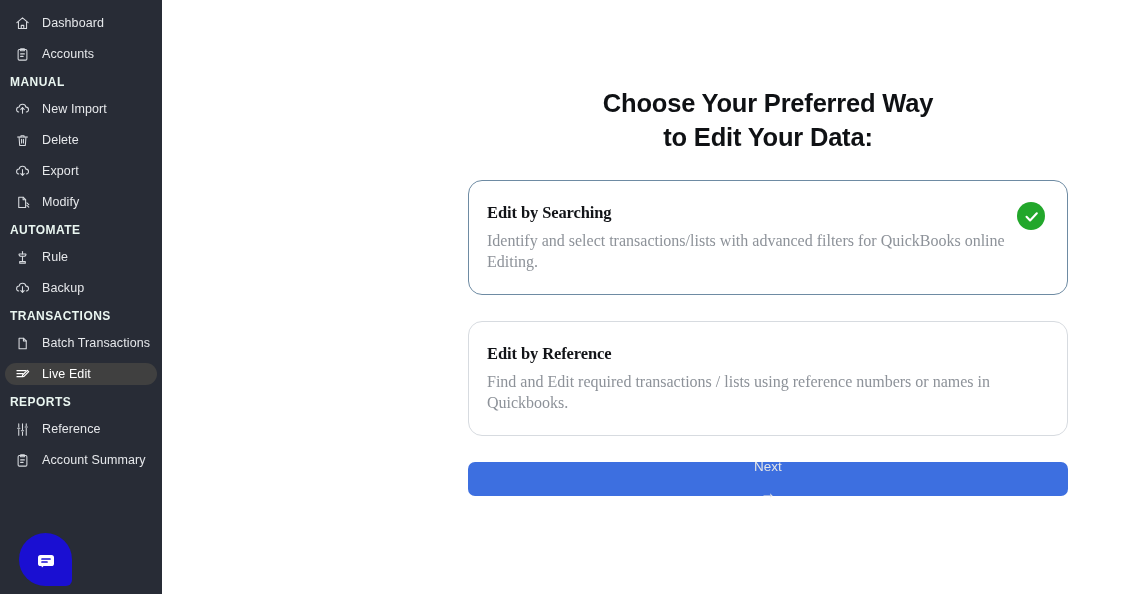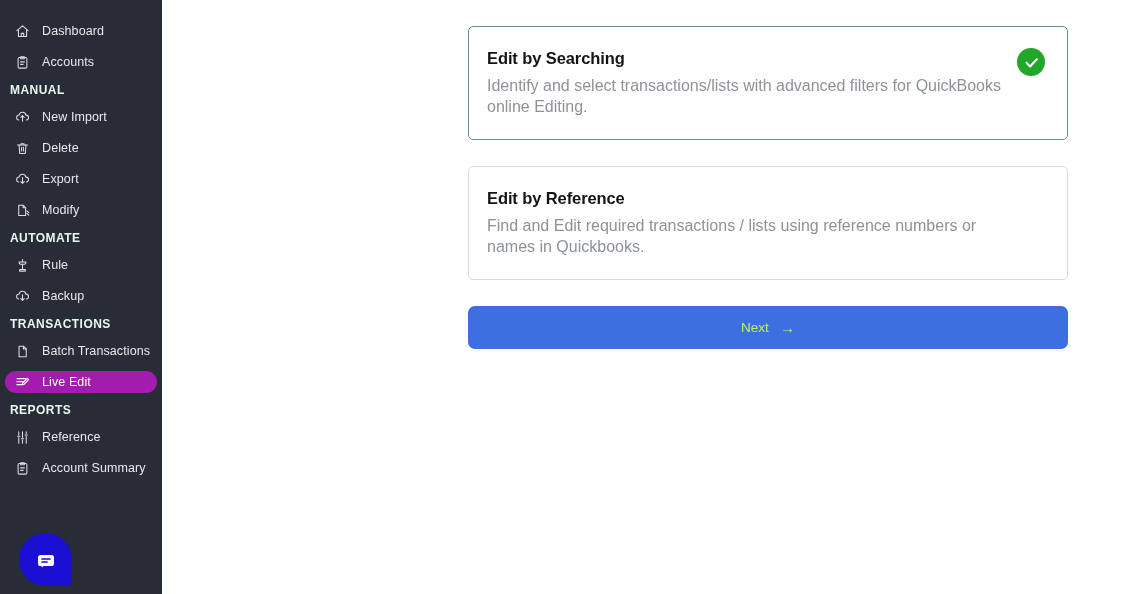--- a/index.html
+++ b/index.html
@@ -16,32 +16,32 @@
     position: absolute; left: 162px; top: 0; width: 973px; height: 1px;
     background: #e3e4e6;
   }
 
   
   .sidebar {
     width: 162px; height: 594px;
     background: #282c36;
     flex: 0 0 162px;
     position: relative;
-    padding-top: 20px;
+    padding-top: 12px;
     overflow: hidden;
   }
   .nav-item {
     display: flex; align-items: center;
     height: 22px;
     margin: 0 5px 9px 5px;
     padding-left: 9px;
     border-radius: 16px;
     cursor: pointer;
   }
-  .nav-item.active { background: #a21caf; margin-top: 8px; }
+  .nav-item.active { background: #404040; margin-top: 8px; }
   .nav-ico {
     width: 17px; height: 17px; flex: 0 0 17px;
     display: flex; align-items: center; justify-content: center;
     margin-right: 11px;
     color: #d8dbe0;
   }
   .nav-item.active .nav-ico { color: #ffffff; }
   .nav-ico svg { display: block; }
   .nav-label {
     font-size: 12.5px;
@@ -90,24 +90,25 @@
     color: #0f1114;
     line-height: 34px;
     margin-top: 86px;
     letter-spacing: -.2px;
   }
 
   .option-card {
     position: relative;
     background: #ffffff;
     border: 1px solid #d7dbe0;
-    border-radius: 5px;
+    border-radius: 14px;
     padding: 22px 24px 22px 18px;
     margin-top: 26px;
     cursor: pointer;
+    font-family: Liberation Serif, serif;
   }
   .option-card.selected { border-color: #6e8ba3; }
   .option-title {
     font-size: 16.5px; font-weight: bold;
     color: #121418;
     letter-spacing: -.1px;
     margin-bottom: 7px;
   }
   .option-desc {
     font-size: 16px;
@@ -120,30 +121,31 @@
     width: 28px; height: 28px;
     border-radius: 50%;
     background: #22a72b;
     display: flex; align-items: center; justify-content: center;
   }
   .check-badge svg { display:block; }
 
   .next-btn {
     margin-top: 26px;
     width: 100%;
-    height: 43px;
+    height: 34px;
     background: #3d6fe0;
     border: none;
     border-radius: 7px;
-    color: #bef264;
+    color: #e5e5e5;
     font-size: 13.5px;
     font-family: "Liberation Sans", sans-serif;
     display: flex; align-items: center; justify-content: center;
     gap: 11px;
     cursor: pointer;
+    flex-direction: column;
   }
   .next-btn .arrow { font-size: 15px; line-height: 1; }
 </style>
 </head>
 <body>
 
 <div id="app">
 
   <div class="top-rule"></div>
 
@@ -298,20 +300,24 @@
             <path d="M8 19.5l-1-3h4z" fill="#ffffff"></path>
             <path d="M8 11h8M8 14h5" stroke="#1a0fd2" stroke-width="1.7" stroke-linecap="round"></path>
           </svg>
       </span>
     </div>
   </aside>
 
   <main class="main">
     <div class="content">
 
+      <h1 class="headline">
+        <span>Choose Your Preferred Way</span><br>
+        <span>to Edit Your Data:</span>
+      </h1>
 
       <div class="option-card selected">
         <div class="option-title">Edit by Searching</div>
         <div class="option-desc">Identify and select transactions/lists with advanced filters for QuickBooks online Editing.</div>
         <span class="check-badge">
           <svg width="17" height="17" viewBox="0 0 24 24" fill="none" stroke="#ffffff" stroke-width="3" stroke-linecap="round" stroke-linejoin="round">
               <path d="M5 12.5 10 17.5 19.5 7.5"></path>
             </svg>
         </span>
       </div>

